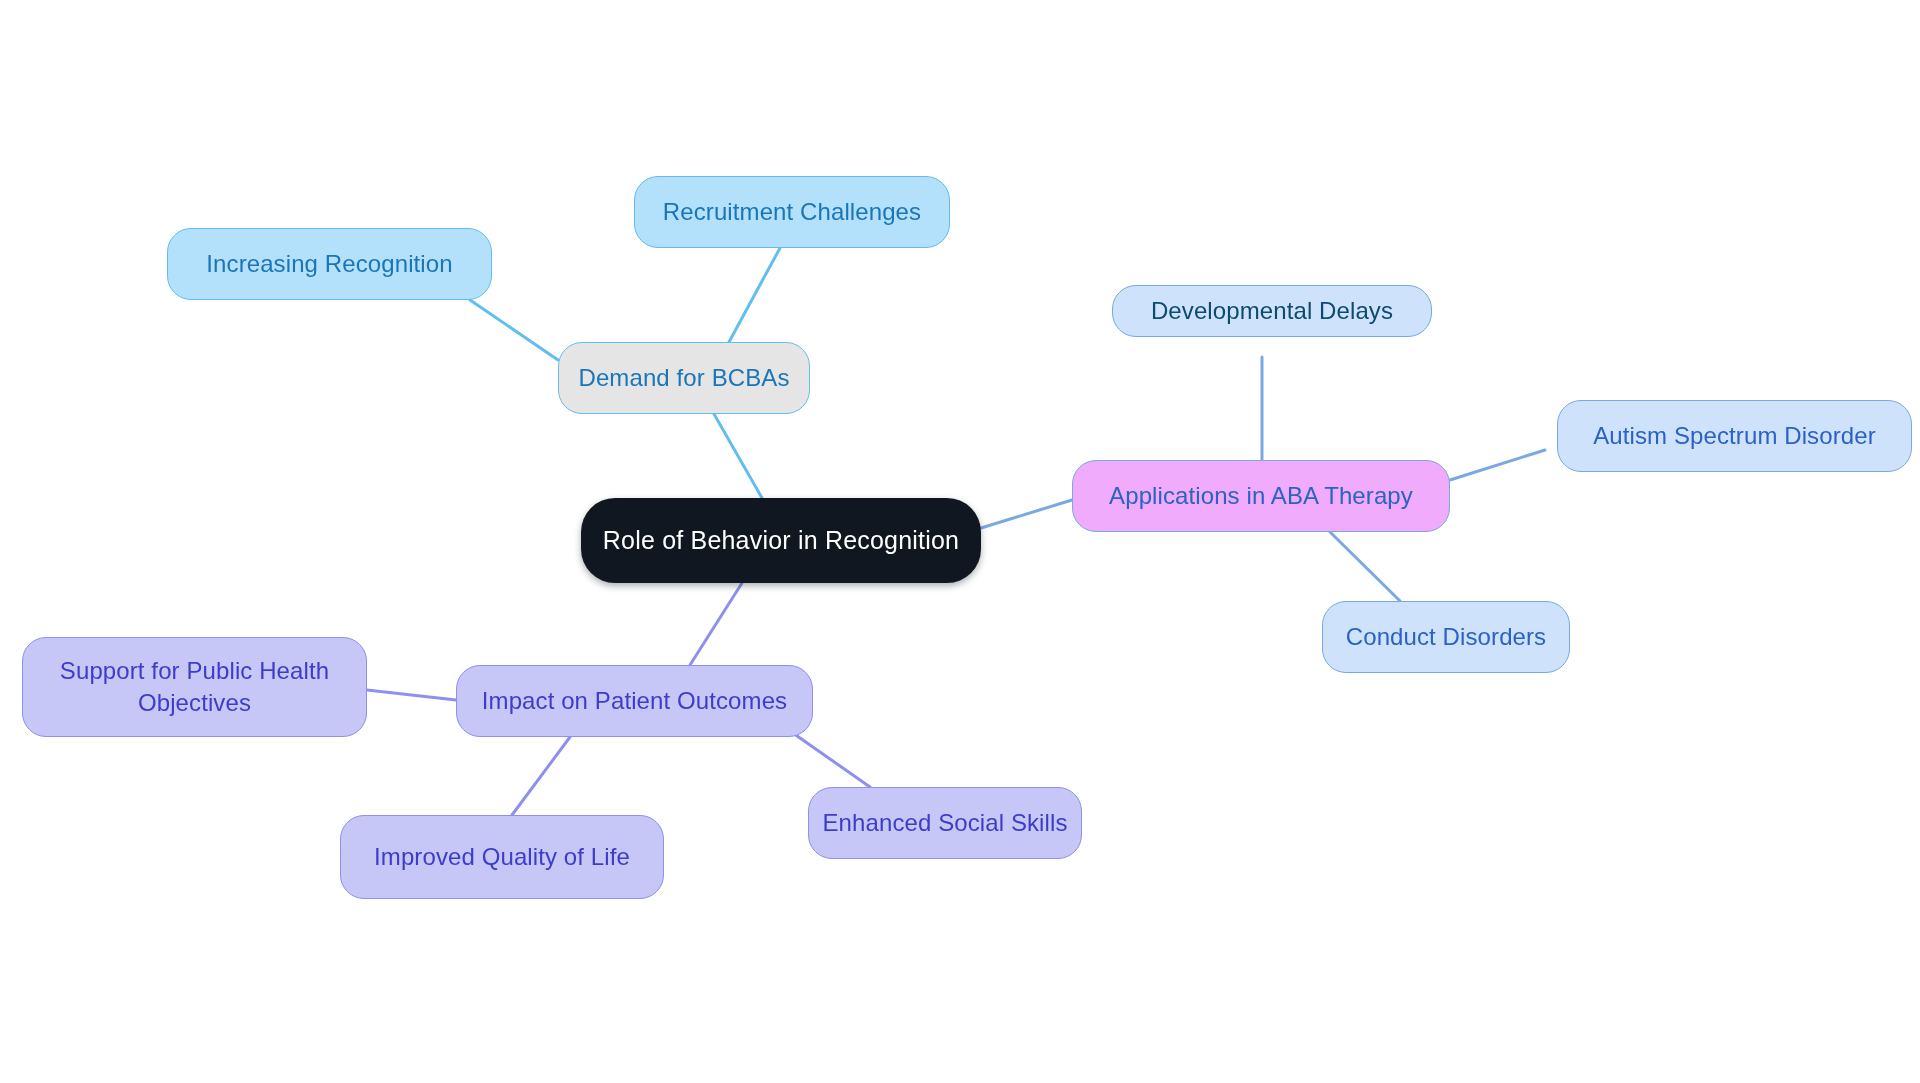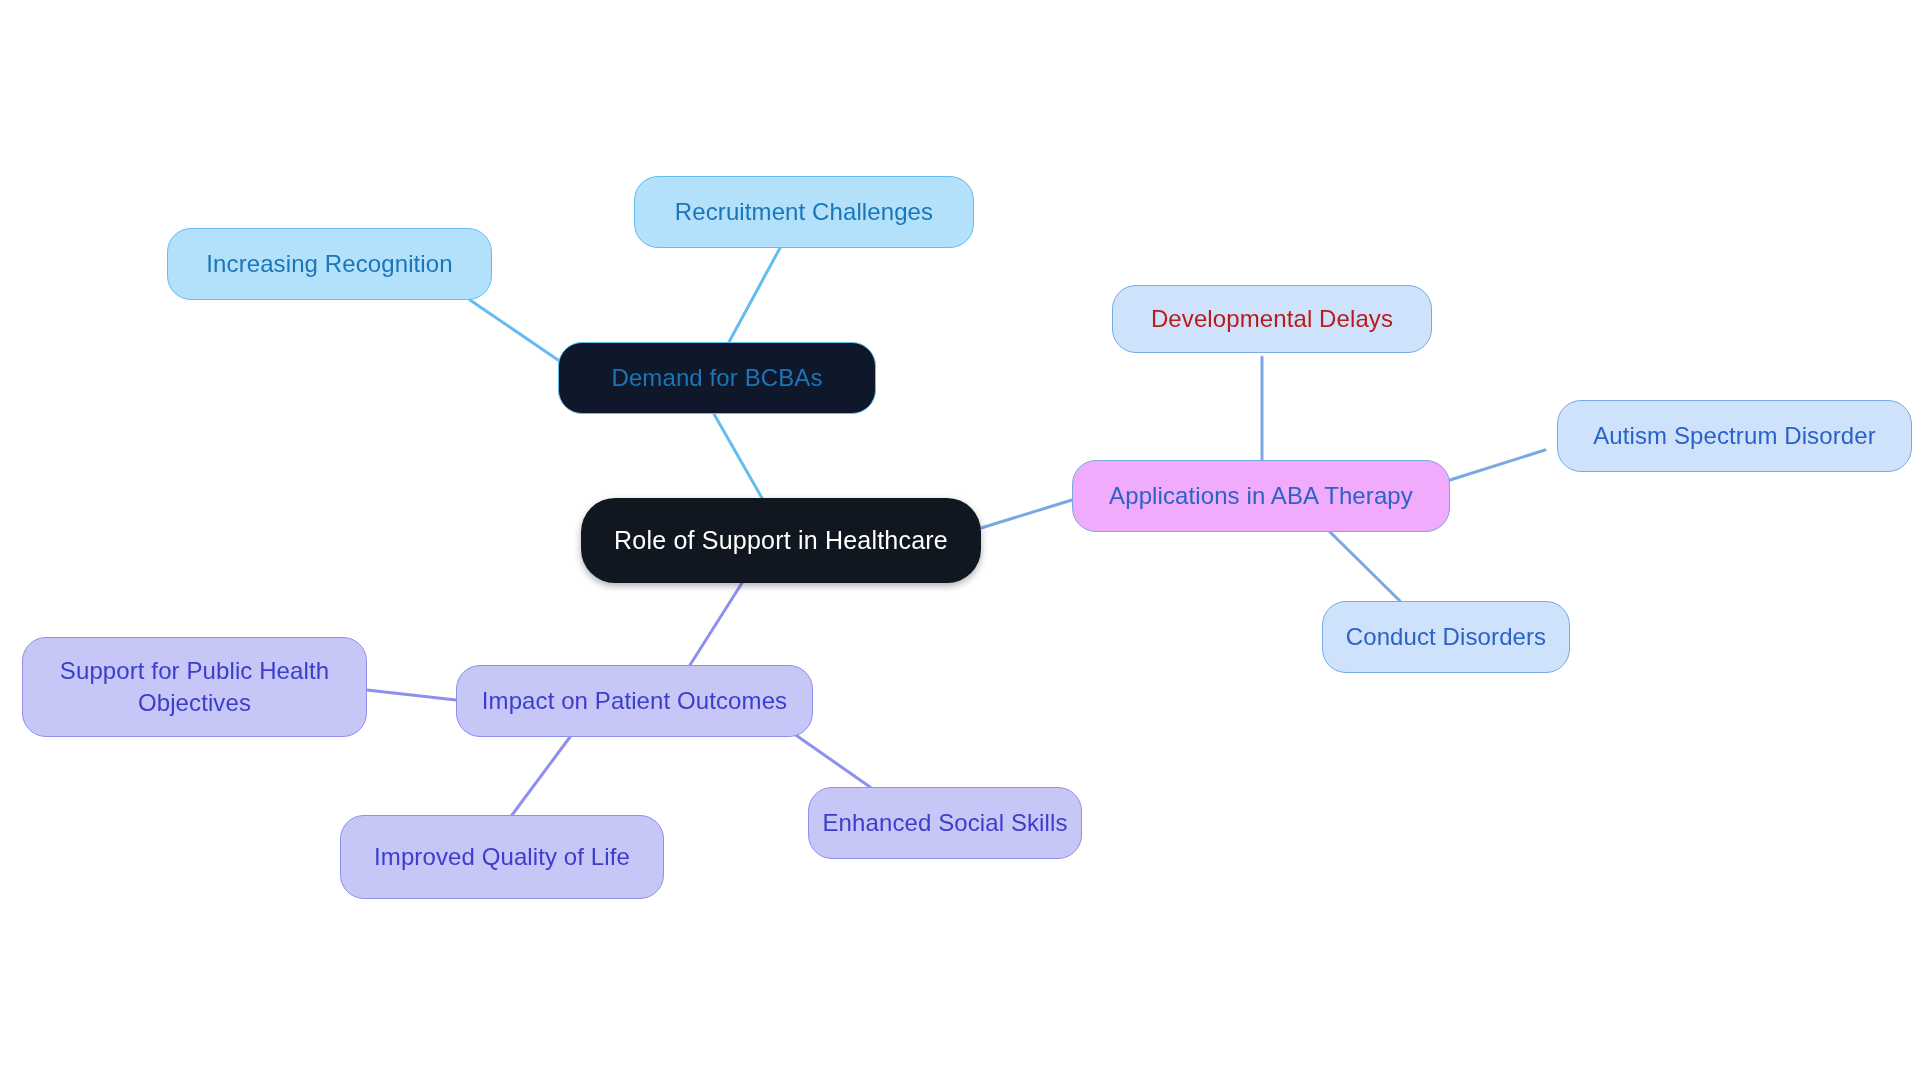--- a/index.html
+++ b/index.html
@@ -58,26 +58,26 @@
       <line x1="558" y1="360" x2="470" y2="300" stroke="#64bdf0" stroke-width="3" stroke-linecap="round"></line>
       <line x1="729" y1="342" x2="780" y2="248" stroke="#64bdf0" stroke-width="3" stroke-linecap="round"></line>
       <line x1="1262" y1="460" x2="1262" y2="357" stroke="#79a8e3" stroke-width="3" stroke-linecap="round"></line>
       <line x1="1450" y1="480" x2="1545" y2="450" stroke="#79a8e3" stroke-width="3" stroke-linecap="round"></line>
       <line x1="1330" y1="532" x2="1400" y2="601" stroke="#79a8e3" stroke-width="3" stroke-linecap="round"></line>
       <line x1="456" y1="700" x2="367" y2="690" stroke="#8f8fee" stroke-width="3" stroke-linecap="round"></line>
       <line x1="570" y1="737" x2="512" y2="815" stroke="#8f8fee" stroke-width="3" stroke-linecap="round"></line>
       <line x1="790" y1="731" x2="870" y2="787" stroke="#8f8fee" stroke-width="3" stroke-linecap="round"></line>
     </svg>
   <div id="node-layer">
-      <div class="node root" style="left: 581px; top: 498px; width: 400px; height: 85px; background: rgb(16, 23, 32); border-color: transparent; color: rgb(255, 255, 255);"><span>Role of Support in Healthcare</span></div>
-      <div class="node lvl1" style="left: 558px; top: 342px; width: 318px; height: 72px; background: #0f172a; border-color: rgb(100, 189, 240); color: rgb(26, 118, 184);"><span>Demand for BCBAs</span></div>
+      <div class="node root" style="left: 581px; top: 498px; width: 400px; height: 85px; background: rgb(16, 23, 32); border-color: transparent; color: rgb(255, 255, 255);"><span>Role of Behavior in Recognition</span></div>
+      <div class="node lvl1" style="left: 558px; top: 342px; width: 252px; height: 72px; background: #e5e5e5; border-color: rgb(100, 189, 240); color: rgb(26, 118, 184);"><span>Demand for BCBAs</span></div>
       <div class="node lvl2" style="left: 167px; top: 228px; width: 325px; height: 72px; background: rgb(179, 224, 251); border-color: rgb(100, 189, 240); color: rgb(26, 118, 184);"><span>Increasing Recognition</span></div>
-      <div class="node lvl2" style="left: 634px; top: 176px; width: 340px; height: 72px; background: rgb(179, 224, 251); border-color: rgb(100, 189, 240); color: rgb(26, 118, 184);"><span>Recruitment Challenges</span></div>
+      <div class="node lvl2" style="left: 634px; top: 176px; width: 316px; height: 72px; background: rgb(179, 224, 251); border-color: rgb(100, 189, 240); color: rgb(26, 118, 184);"><span>Recruitment Challenges</span></div>
       <div class="node lvl1" style="left: 1072px; top: 460px; width: 378px; height: 72px; background: #f0abfc; border-color: rgb(121, 168, 227); color: rgb(43, 98, 198);"><span>Applications in ABA Therapy</span></div>
-      <div class="node lvl2" style="left: 1112px; top: 285px; width: 320px; height: 68px; background: rgb(207, 226, 251); border-color: rgb(121, 168, 227); color: #b91c1c;"><span>Developmental Delays</span></div>
+      <div class="node lvl2" style="left: 1112px; top: 285px; width: 320px; height: 52px; background: rgb(207, 226, 251); border-color: rgb(121, 168, 227); color: #0c4a6e;"><span>Developmental Delays</span></div>
       <div class="node lvl2" style="left: 1545px; top: 400px; width: 355px; height: 72px; background: rgb(207, 226, 251); border-color: rgb(121, 168, 227); color: rgb(43, 98, 198); margin-left: 12px;"><span>Autism Spectrum Disorder</span></div>
       <div class="node lvl2" style="left: 1322px; top: 601px; width: 248px; height: 72px; background: rgb(207, 226, 251); border-color: rgb(121, 168, 227); color: rgb(43, 98, 198);"><span>Conduct Disorders</span></div>
       <div class="node lvl1" style="left: 456px; top: 665px; width: 357px; height: 72px; background: rgb(198, 198, 247); border-color: rgb(143, 143, 238); color: rgb(61, 61, 204);"><span>Impact on Patient Outcomes</span></div>
       <div class="node lvl2" style="left: 22px; top: 637px; width: 345px; height: 100px; background: rgb(198, 198, 247); border-color: rgb(143, 143, 238); color: rgb(61, 61, 204);"><span>Support for Public Health
 Objectives</span></div>
       <div class="node lvl2" style="left: 340px; top: 815px; width: 324px; height: 84px; background: rgb(198, 198, 247); border-color: rgb(143, 143, 238); color: rgb(61, 61, 204);"><span>Improved Quality of Life</span></div>
       <div class="node lvl2" style="left: 808px; top: 787px; width: 274px; height: 72px; background: rgb(198, 198, 247); border-color: rgb(143, 143, 238); color: rgb(61, 61, 204);"><span>Enhanced Social Skills</span></div>
     </div>
 </div>
 

